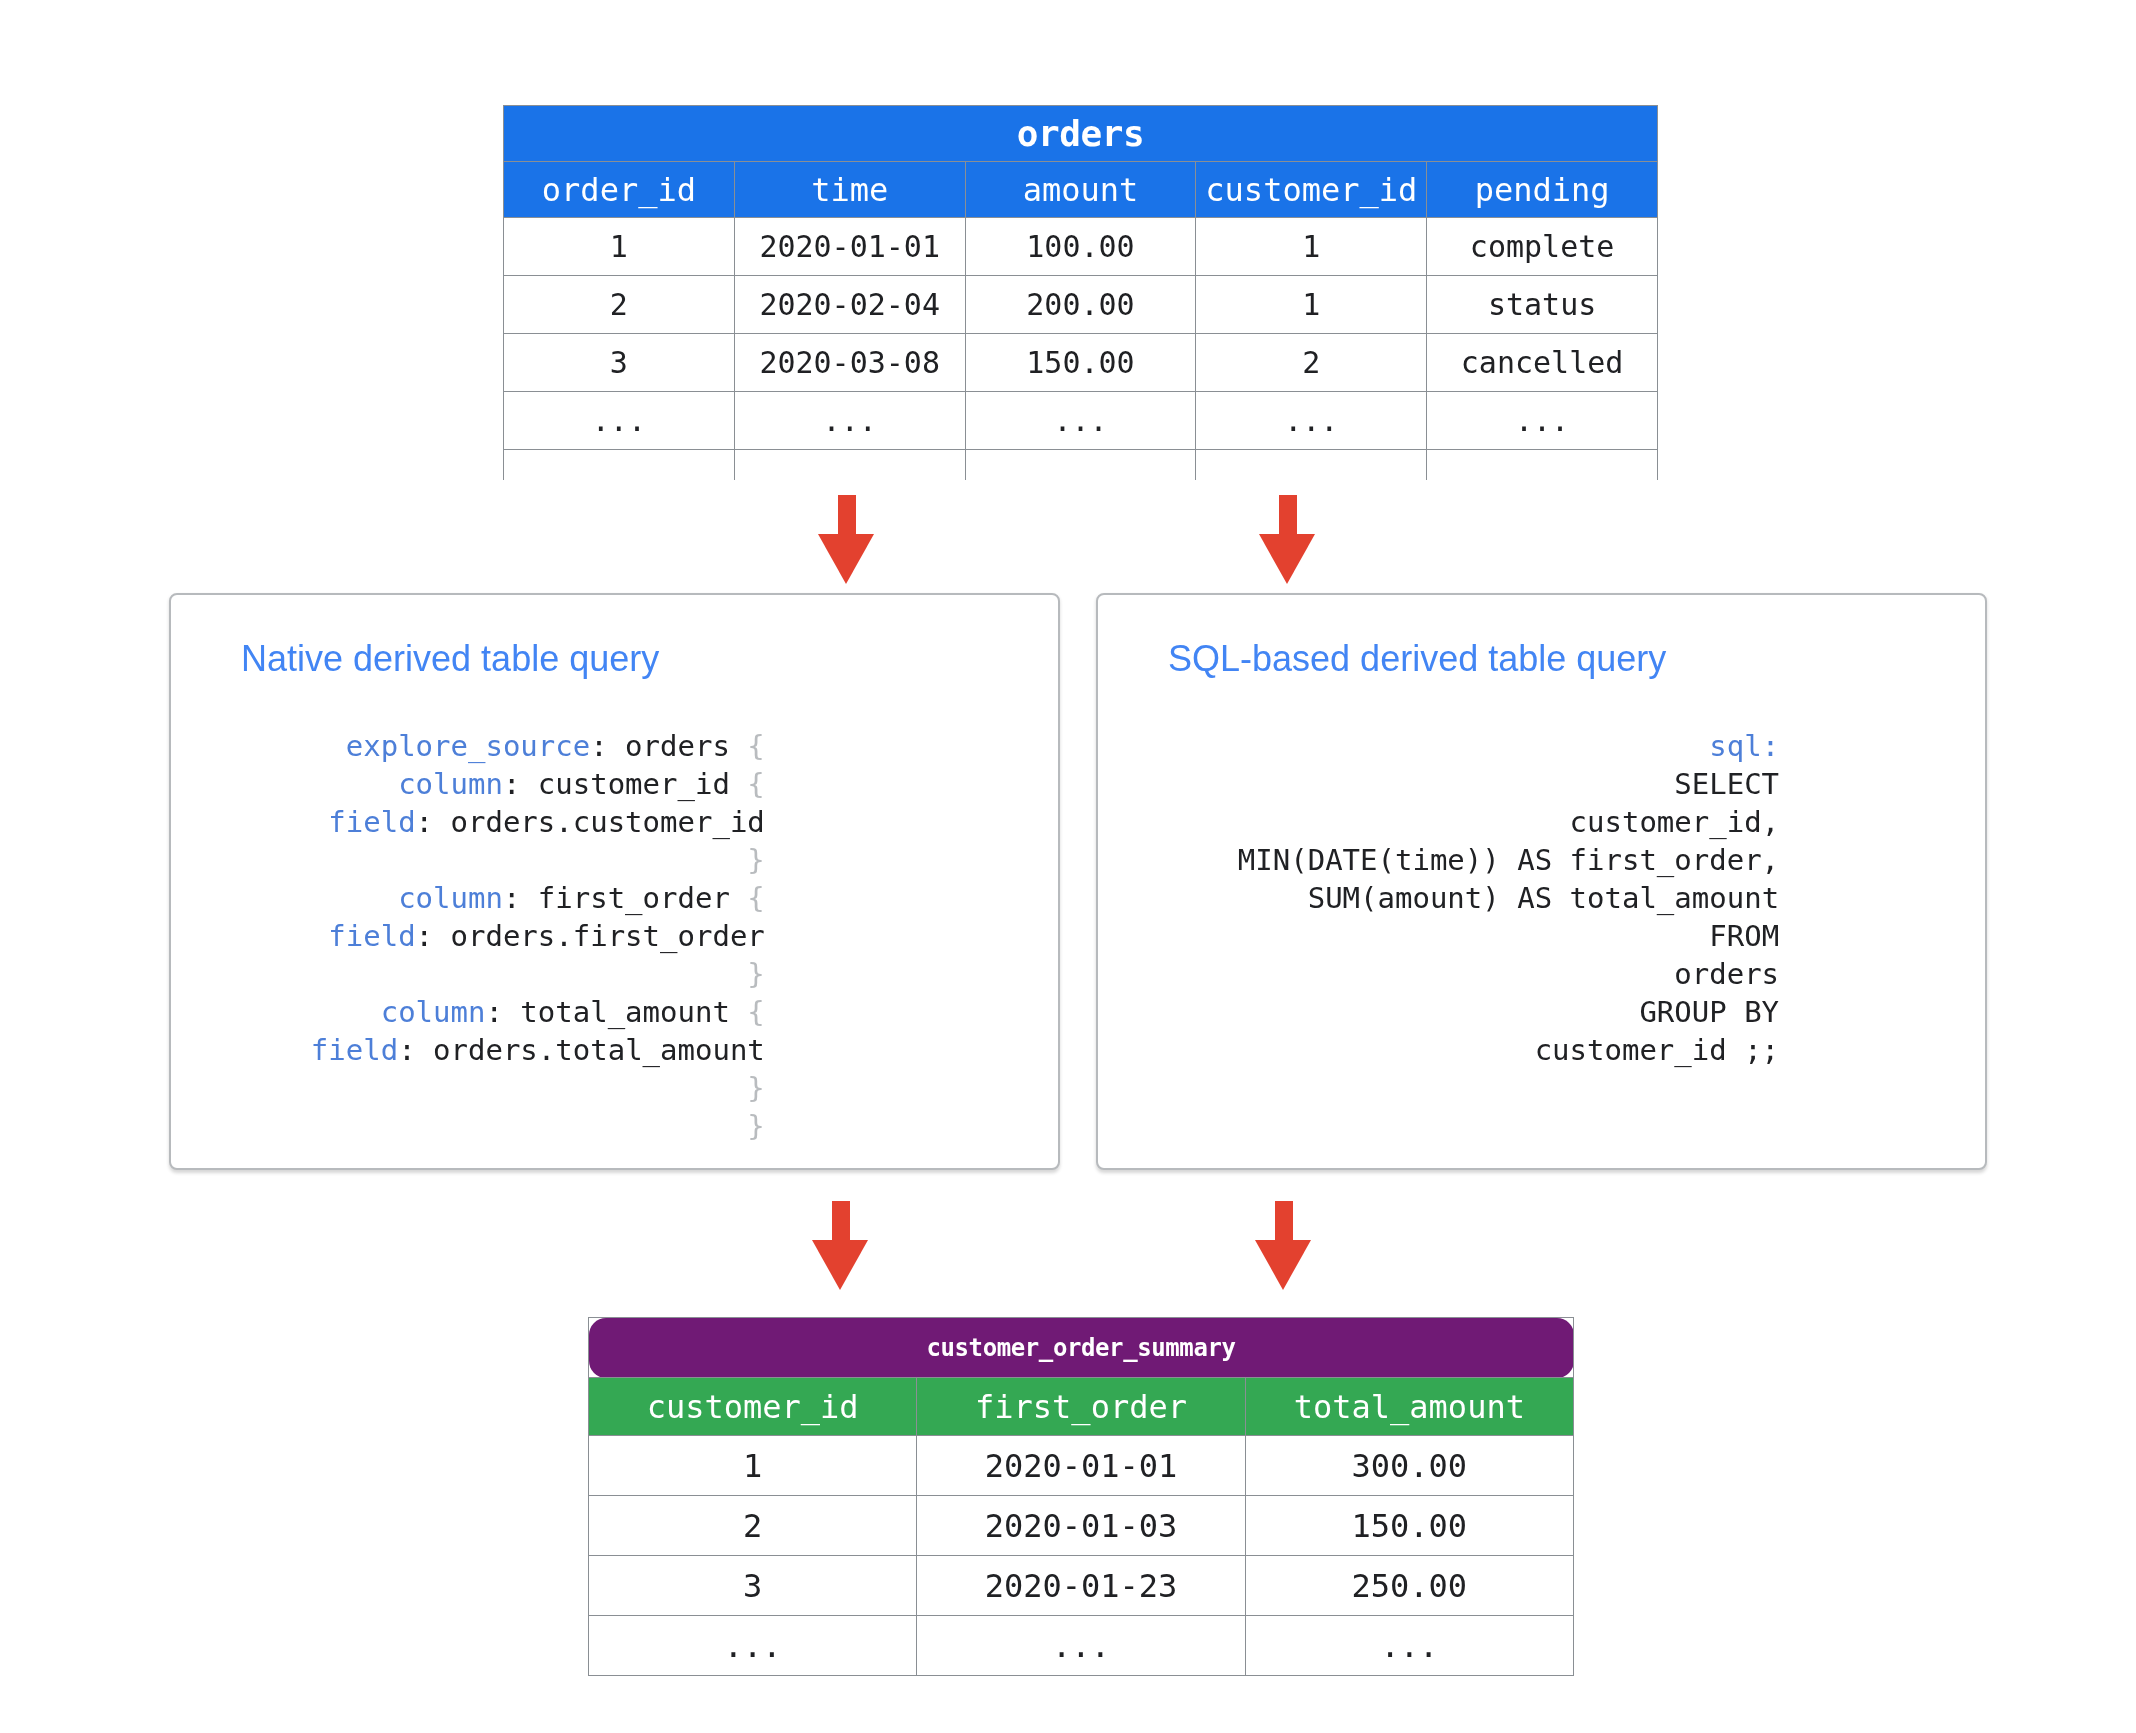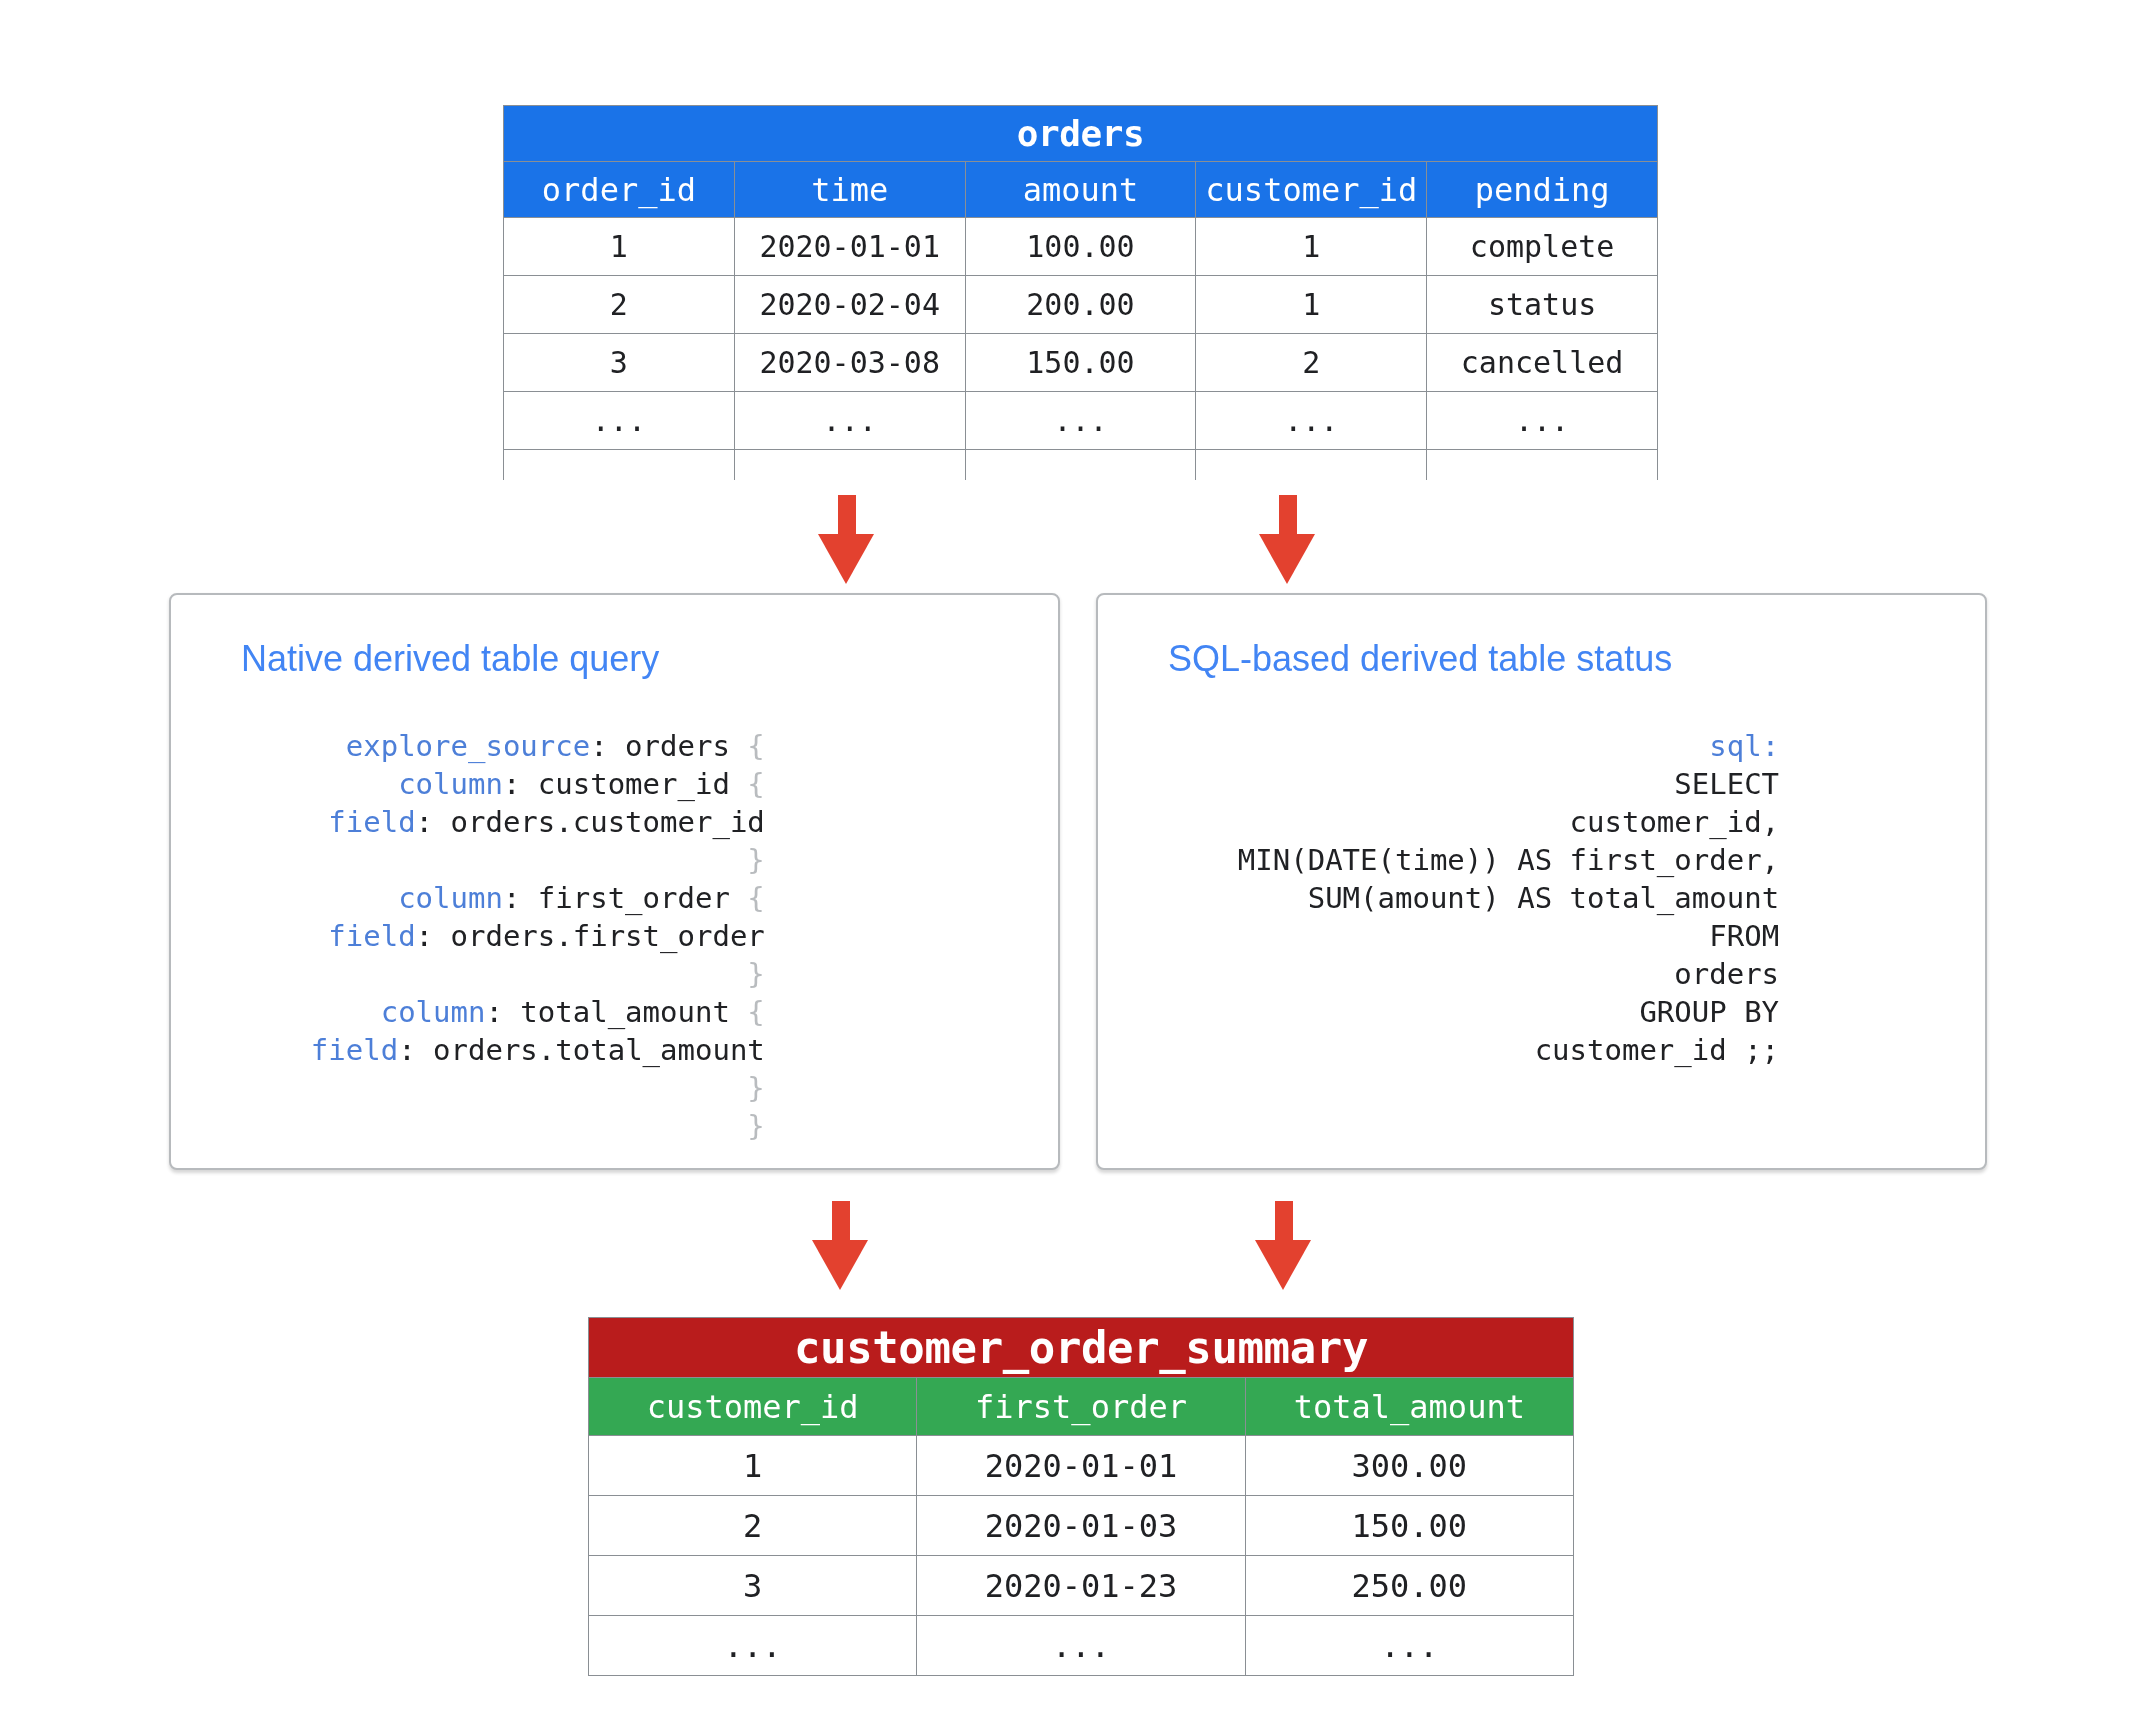--- a/index.html
+++ b/index.html
@@ -69,23 +69,24 @@
   .oc3 { width: 212px; }
   .oc4 { width: 251px; }
   .oc5 { width: 248px; }
 
   
   #summary-table {
     left: 588px; top: 1317px;
     width: 986px;
   }
   #summary-table .tbl-title {
-    background: #b91c1c;
+    background: #701a75;
     height: 59px;
-    font-size: 44px;
+    font-size: 24px;
+    border-radius: 17px;
   }
   #summary-table .tbl-col {
     background: #34A853;
     height: 57px;
     font-size: 32px;
   }
   #summary-table td.cell {
     height: 59px;
     font-size: 32px;
     color: #202124;
@@ -216,21 +217,21 @@
   <div class="shaft"></div>
   <div class="head"></div>
 </div>
 
 <div class="panel" id="panel-native">
   <div class="panel-heading">Native derived table query</div>
   <div class="code-block" id="native-code"><div><span class="kw">explore_source</span><span>: orders </span><span class="brace">{</span></div><div><span>  </span><span class="kw">column</span><span>: customer_id </span><span class="brace">{</span></div><div><span>    </span><span class="kw">field</span><span>: orders.customer_id</span></div><div><span>  </span><span class="brace">}</span></div><div><span>  </span><span class="kw">column</span><span>: first_order </span><span class="brace">{</span></div><div><span>    </span><span class="kw">field</span><span>: orders.first_order</span></div><div><span>  </span><span class="brace">}</span></div><div><span>  </span><span class="kw">column</span><span>: total_amount </span><span class="brace">{</span></div><div><span>    </span><span class="kw">field</span><span>: orders.total_amount</span></div><div><span>  </span><span class="brace">}</span></div><div><span class="brace">}</span></div></div>
 </div>
 
 <div class="panel" id="panel-sql">
-  <div class="panel-heading">SQL-based derived table status</div>
+  <div class="panel-heading">SQL-based derived table query</div>
   <div class="code-block" id="sql-code"><div><span class="kw">sql</span><span class="kw">:</span></div><div><span>  SELECT</span></div><div><span>    customer_id,</span></div><div><span>    MIN(DATE(time)) AS first_order,</span></div><div><span>    SUM(amount) AS total_amount</span></div><div><span>  FROM</span></div><div><span>    orders</span></div><div><span>  GROUP BY</span></div><div><span>    customer_id ;;</span></div></div>
 </div>
 
 <div class="arrow a-top" id="arrow-b1">
   <div class="shaft"></div>
   <div class="head"></div>
 </div>
 <div class="arrow a-top" id="arrow-b2">
   <div class="shaft"></div>
   <div class="head"></div>

